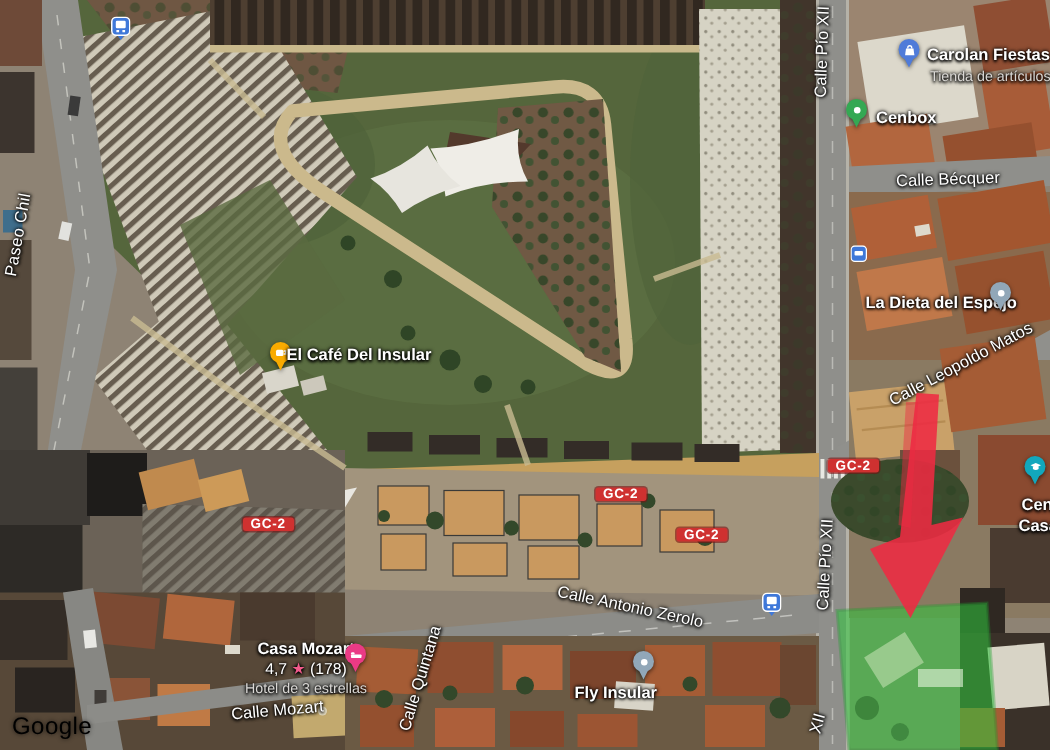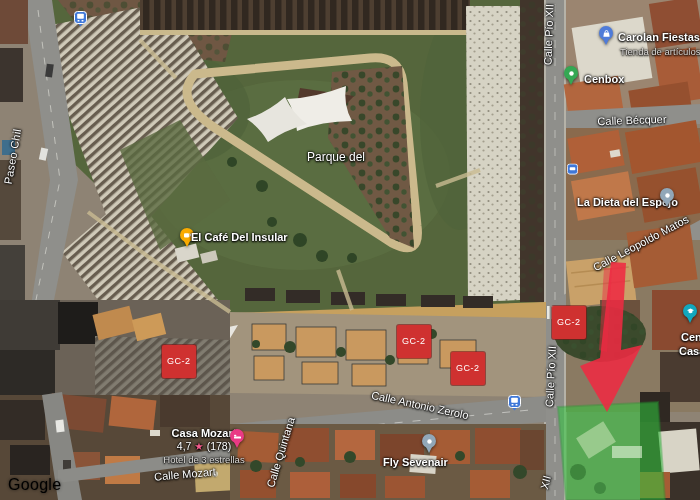--- a/index.html
+++ b/index.html
@@ -4,22 +4,22 @@
 <style>
   html,body{margin:0;padding:0;background:#222;}
   #map{position:relative;width:700px;height:500px;overflow:hidden;
        font-family:"Liberation Sans",sans-serif;background:#8e8374;}
   #map svg.layer{position:absolute;left:0;top:0;pointer-events:none;}
   .lbl{position:absolute;color:#fff;font-size:11px;line-height:13px;white-space:nowrap;
        text-shadow:0 0 2px #000,0 0 3px rgba(0,0,0,.95),0 1px 2px #000;}
   .poi{font-weight:bold;}
   .sub{color:#dbd9d6;font-weight:normal;font-size:9.5px;}
   .center{text-align:center;}
-  .badge{position:absolute;background:var(--badge_red);color:#fff;font-weight:normal;
-         font-size:9px;line-height:9px;padding:12px 5px;border-radius:2px;letter-spacing:.5px;
+  .badge{position:absolute;background:var(--badge_red);color:#fff;font-weight:bold;
+         font-size:9px;line-height:9px;padding:0 5px;border-radius:2px;letter-spacing:.5px;
          box-shadow:0 0 0 1px rgba(120,20,20,.6);}
   .pin{position:absolute;width:15px;height:21px;filter:drop-shadow(0 1px 1.5px rgba(0,0,0,.6));}
   .pin .head{position:absolute;left:0;top:0;width:14px;height:14px;border-radius:50%;
              background:var(--c);display:flex;align-items:center;justify-content:center;}
   .pin::after{content:"";position:absolute;left:4px;top:12.5px;width:0;height:0;
               border:3px solid transparent;border-top:6px solid var(--c);}
   .bus{position:absolute;}
   .rating-star{color:var(--rating_star);}
   .watermark{position:absolute;left:8px;top:476px;color:#000000;font-size:16px;font-weight:500;
              letter-spacing:.3px;text-shadow:0 0 3px rgba(0,0,0,.7);}
@@ -265,21 +265,20 @@
 
   <div class="lbl" style="left:-22px;top:150px;width:70px;text-align:center;transform:rotate(-80deg);letter-spacing:.3px;">Paseo Chil</div>
 
   <div class="lbl" style="left:514px;top:28px;width:70px;text-align:center;transform:rotate(-88deg);">Calle Pío XII</div>
 
   <div class="lbl" style="left:516px;top:370px;width:70px;text-align:center;transform:rotate(-87deg);">Calle Pío XII</div>
 
   <div class="lbl" style="left:531px;top:476px;width:30px;text-align:center;transform:rotate(-75deg);">XII</div>
 
   <div class="lbl center" style="left:276px;top:149px;width:120px;font-size:12px;line-height:16px;">
-    <div>Parque del</div>
   </div>
 
   <div class="pin" style="left:180px;top:228px;--c:var(--pin_cafe);">
     <span class="head">
         <svg width="9" height="9" viewBox="0 0 9 9">
       <rect x="1" y="2.2" width="5" height="4.2" rx="1" fill="#fff"></rect>
       <path d="M6.2 3 h1.3 v2 h-1.3" stroke="#fff" stroke-width=".9" fill="none"></path>
         </svg>
       </span>
   </div>
@@ -348,21 +347,21 @@
 
   <div class="lbl" style="left:243px;top:446px;width:76px;text-align:center;transform:rotate(-73deg);">Calle Quintana</div>
 
   <div class="pin" style="left:422px;top:434px;--c:var(--pin_generic);">
     <span class="head">
         <svg width="9" height="9" viewBox="0 0 9 9">
       <circle cx="4.5" cy="4.5" r="2.2" fill="#fff"></circle>
         </svg>
       </span>
   </div>
-  <div class="lbl poi" style="left:383px;top:456px;">Fly Sevenair</div>
+  <div class="lbl poi" style="left:383px;top:456px;">Fly Insular</div>
 
   <div class="pin" style="left:683px;top:304px;--c:var(--pin_education);">
     <span class="head">
         <svg width="9" height="9" viewBox="0 0 9 9">
       <path d="M4.5 1.6 L8 3.2 L4.5 4.8 L1 3.2 Z" fill="#fff"></path>
       <path d="M2.6 4 v1.6 q1.9 1.3 3.8 0 V4" fill="#fff"></path>
         </svg>
       </span>
   </div>
   <div class="lbl poi" style="left:681px;top:331px;">Cen</div>

